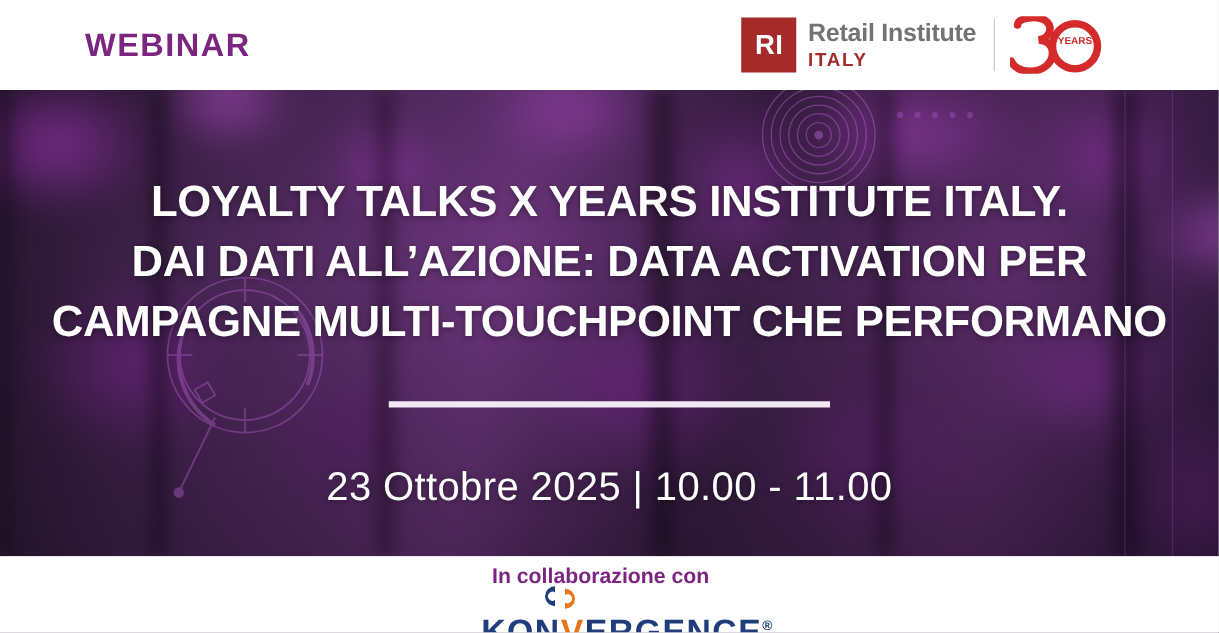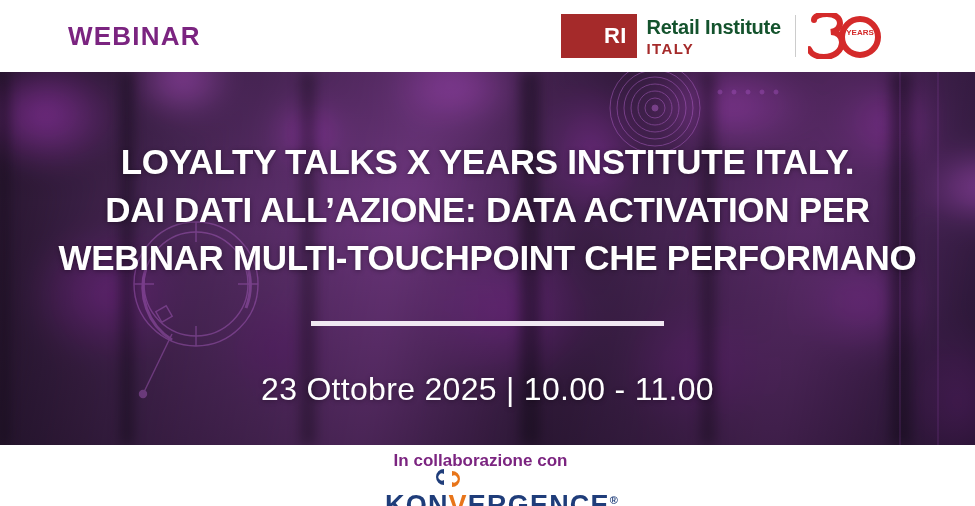--- a/index.html
+++ b/index.html
@@ -52,33 +52,32 @@
     width: 44px;
     height: 44px;
     background: #A52A2A;
     color: #ffffff;
     font-size: 22px;
     font-weight: bold;
     display: flex;
     align-items: center;
     justify-content: center;
     letter-spacing: 0.5px;
-    padding-left: 32px;
   }
   .ri-words {
     margin-left: 9px;
     display: flex;
     flex-direction: column;
     justify-content: center;
     line-height: 1;
   }
   .ri-name {
     font-size: 20px;
     font-weight: bold;
-    color: #14532d;
+    color: #737373;
     letter-spacing: -0.2px;
   }
   .ri-country {
     font-size: 15px;
     font-weight: bold;
     color: #A52A2A;
     letter-spacing: 1.4px;
     margin-top: 4px;
   }
   .ri-sep {
@@ -332,21 +331,21 @@
       <g stroke="#9b4bb8" fill="none" opacity="0.30" stroke-width="1">
         <line x1="900" y1="0" x2="900" y2="373"></line>
         <line x1="938" y1="0" x2="938" y2="373"></line>
       </g>
     </svg>
 
     <div class="hero-text">
       <div class="title">
         <span class="title-line">LOYALTY TALKS X YEARS INSTITUTE ITALY.</span>
         <span class="title-line">DAI DATI ALL’AZIONE: DATA ACTIVATION PER</span>
-        <span class="title-line">WEBINAR MULTI-TOUCHPOINT CHE PERFORMANO</span>
+        <span class="title-line">CAMPAGNE MULTI-TOUCHPOINT CHE PERFORMANO</span>
       </div>
 
       <div class="divider"></div>
 
       <div class="datetime">23 Ottobre 2025 | 10.00 - 11.00</div>
     </div>
   </div>
 
   <div class="bottom-bar">
 

